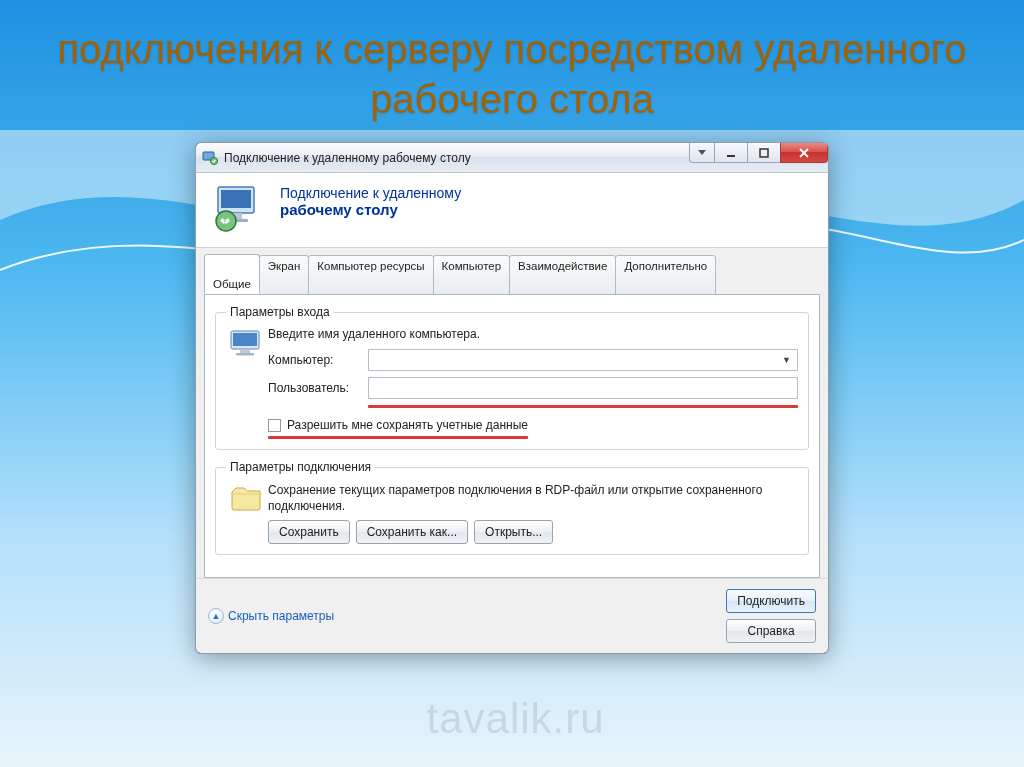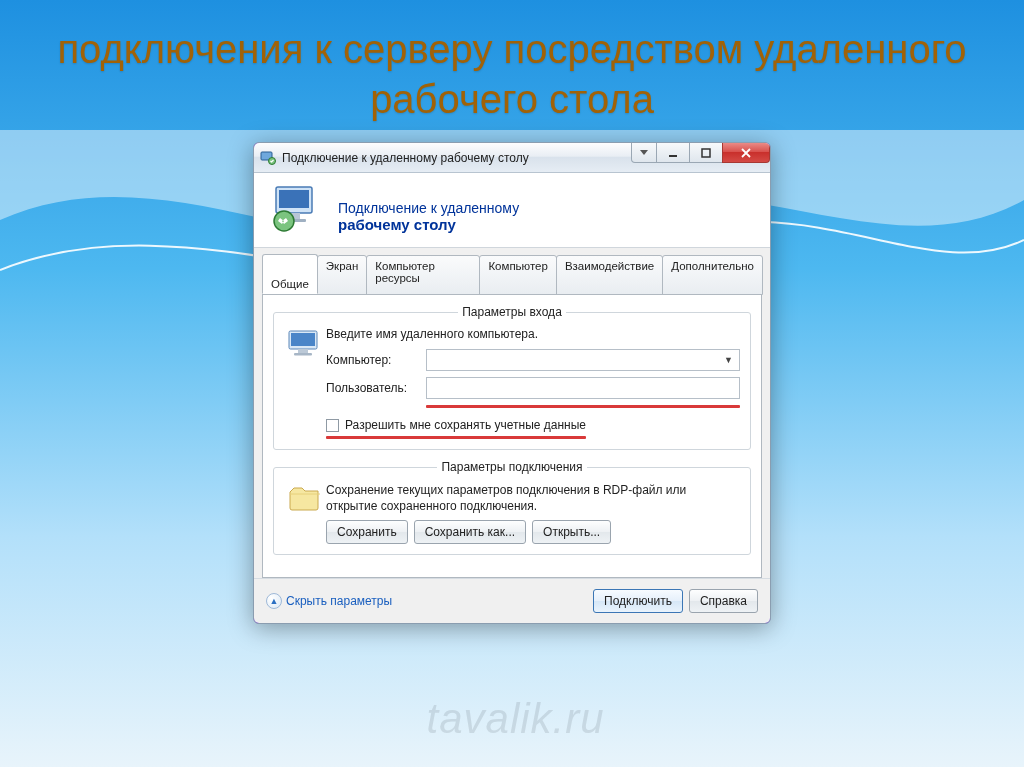--- a/index.html
+++ b/index.html
@@ -19,21 +19,21 @@
     line-height: 1.25;
     text-shadow: 0 1px 2px rgba(0,0,0,0.15);
   }
   .wave {
     position: absolute;
     top: 130px; left: 0; right: 0;
     height: 220px;
     pointer-events: none;
   }
   .window {
-    width: 518px;
+    width: 634px;
     margin: 18px auto 0 auto;
     background: #6d28d9;
     border: 1px solid #8a9db0;
     border-radius: 6px;
     box-shadow: 0 4px 24px rgba(0,0,0,0.35);
     overflow: hidden;
     position: relative;
     z-index: 2;
   }
   .titlebar {
@@ -62,21 +62,21 @@
   .winbtn.close {
     width: 48px;
     background: linear-gradient(180deg,#e98a86,#d9534f 45%,#c9302c 50%,#d44a45);
     border-color:#a73833; color:#fff;
     border-radius: 0 0 4px 0;
   }
   .winbtn svg { display:block; }
   .header-band {
     background: #fff;
     padding: 12px 16px 14px 16px;
-    display: flex; align-items: flex-end; gap: 14px;
+    display: flex; align-items: flex-start; gap: 14px;
     border-bottom: 1px solid #d0d6dc;
   }
   .header-band .big-icon {
     width: 54px; height: 48px; position: relative;
   }
   .header-band .htext .line1 { font-size: 14px; color:#00339a; }
   .header-band .htext .line2 { font-size: 15px; color:#00339a; font-weight: bold; }
   .tabs-area { padding: 6px 8px 0 8px; background:#f0f0f0; }
   .tabstrip { display:flex; font-size:11.5px; }
   .tab {
@@ -100,21 +100,21 @@
     padding: 10px 10px 12px 10px;
   }
   fieldset.group {
     border: 1px solid #cfd6dc;
     border-radius: 3px;
     margin-bottom: 10px;
     padding: 8px 10px 10px 10px;
     font-size: 12px;
     color:#222;
   }
-  fieldset.group legend { padding: 0 4px; font-size: 12px; color:#222;text-align:center; }
+  fieldset.group legend { padding: 0 4px; font-size: 12px; color:#222; }
   .group-body { display:flex; gap:0; }
   .group-body .side-icon { width:42px; display:flex;align-items:flex-start;justify-content:center; padding-top:2px;}
   .group-body .fields { flex:1; }
   .intro { margin-bottom: 8px; }
   .form-row { display:flex; align-items:center; margin: 6px 0; }
   .form-row label { width: 100px; font-size:12px; }
   .combo, .txt {
     flex: 1; height: 22px;
     border: 1px solid #b6bfc8; background:#fff;
     font-size:12px; padding: 2px 4px;
@@ -148,25 +148,25 @@
   .hide-params {
     display:flex; align-items:center; gap:4px;
     font-size:12px; color:#1a5fbf; cursor:pointer;
   }
   .hide-params .up-icon {
     width:16px;height:16px;border:1px solid #9fb9d8;border-radius:50%;
     display:flex;align-items:center;justify-content:center;
     background: radial-gradient(circle at 30% 30%, #fff, #dce9f6);
     font-size:9px;color:#2b6fc2;
   }
-  .foot-buttons { display:flex; gap:6px; }
+  .foot-buttons { display:flex; gap:6px;flex-direction:column; }
   .watermark {
     position:absolute; bottom: 24px; left: 50%; transform:translateX(-48%);
     font-size: 42px; color: rgba(120,130,140,0.22);
-    font-family: Arial, sans-serif; font-style: italic;
+    font-family: Arial, sans-serif; 
     letter-spacing: 1px; pointer-events:none; z-index:1;
   }
 </style>
 </head>
 <body>
 
 <svg class="wave" viewBox="0 0 1024 220" preserveAspectRatio="none">
   <path d="M0,90 C180,10 360,170 540,90 C720,10 880,150 1024,70 L1024,0 L0,0 Z" fill="rgba(255,255,255,0.45)"></path>
   <path d="M0,140 C200,60 420,210 620,120 C800,40 920,160 1024,110" fill="none" stroke="rgba(255,255,255,0.9)" stroke-width="2"></path>
 </svg>

